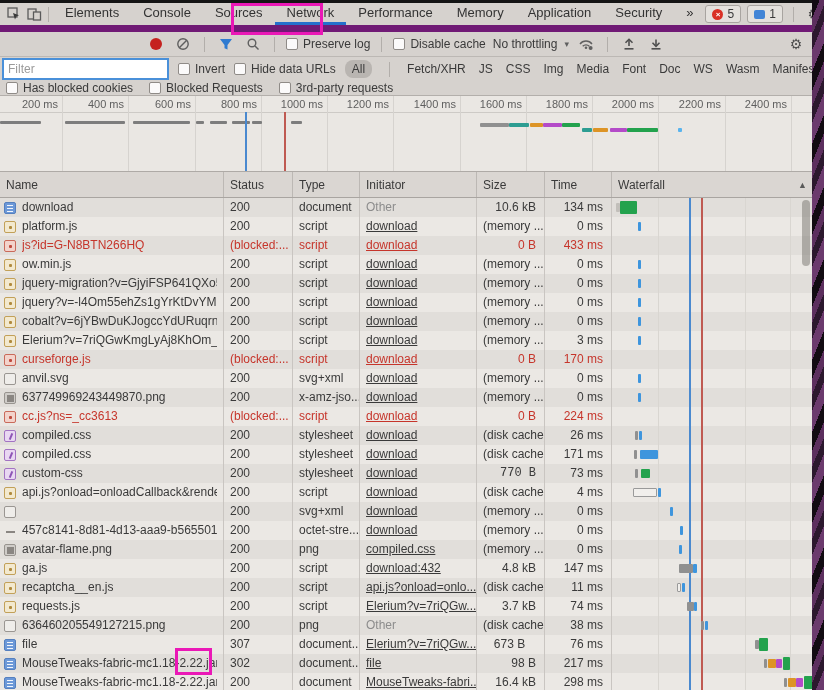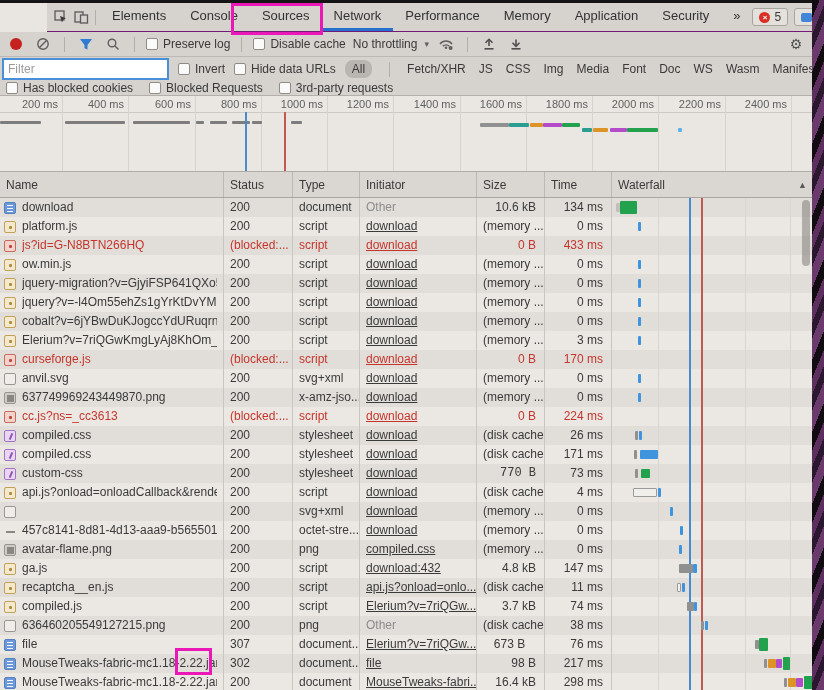--- a/index.html
+++ b/index.html
@@ -6,22 +6,22 @@
   .screen{position:relative;width:824px;height:690px;overflow:hidden;background:#e9e6e2;
           font-family:"Liberation Sans",sans-serif;color:#3a3a3a;-webkit-font-smoothing:antialiased;}
   .black-top{position:absolute;left:0;top:0;width:824px;height:3px;background:#141414;}
   .desktop-strip{position:absolute;right:0;top:0;width:12px;height:690px;
     background:
       repeating-linear-gradient(112deg,#120b12 0 7px,#5c2f5e 7px 13px,#2c182e 13px 19px,#6b3a6d 19px 27px);}
   .devtools{position:absolute;left:0;top:3px;width:812px;height:687px;background:#e9e6e2;}
 
   
   .tabbar,.toolbar,.filterbar,.checkbar{background:#d6d2ce;display:flex;align-items:center;box-sizing:border-box;}
-  .tabbar{height:29px;border-bottom:1px solid #701a75;padding:0 4px;margin-left:47px;}
-  .toolbar{height:25px;border-bottom:1px solid #bcb8b4;padding:0 6px;gap:7px;position:relative;}
+  .tabbar{height:29px;border-bottom:7px solid #701a75;padding:0 4px;}
+  .toolbar{height:25px;border-bottom:1px solid #bcb8b4;padding:0 6px;gap:7px;position:relative;justify-content:center;}
   .filterbar{height:24px;padding:0 2px;gap:9px;}
   .checkbar{height:15px;border-bottom:1px solid #b3afab;padding:0 6px;gap:16px;font-size:12px;}
   .vsep{width:1px;height:15px;background:#b2aeaa;margin:0 4px;flex:none;}
   .tbtn{display:flex;align-items:center;justify-content:center;width:20px;height:20px;flex:none;}
   .glyph{font-size:14px;color:#4f4f4f;line-height:1;}
   .tabs{display:flex;height:100%;align-items:stretch;}
   .tab{display:flex;align-items:center;padding:0 12px;font-size:13px;color:#333;border-bottom:3px solid transparent;box-sizing:border-box;}
   .tab.active{border-bottom-color:#2470cc;}
   .tab-right{margin-left:auto;display:flex;align-items:center;gap:6px;}
   .badge{display:flex;align-items:center;gap:4px;border:1px solid #a8a4a0;background:#e4e1dd;border-radius:3px;
@@ -659,21 +659,21 @@
           <div class="cell c-wf" style="width: 200px;">
             <div class="bar hollow" style="left: 65px; width: 4px;"></div>
             <div class="bar" style="left: 70px; width: 3px; background: rgb(62, 149, 221);"></div>
           </div>
         </div>
         <div class="row even">
           <div class="cell c-name" style="width: 224px;">
             <span class="fi fi-script">
               <i></i>
             </span>
-            <span class="nm">compiled.js</span>
+            <span class="nm">requests.js</span>
           </div>
           <div class="cell" style="width: 69px;">200</div>
           <div class="cell" style="width: 67px;">script</div>
           <div class="cell" style="width: 117px;"><span class="ilink">Elerium?v=7riQGw...</span></div>
           <div class="cell c-size" style="width: 68px;">3.7 kB</div>
           <div class="cell c-time" style="width: 67px;">74 ms</div>
           <div class="cell c-wf" style="width: 200px;">
             <div class="bar" style="left: 75px; width: 7px; background: rgb(144, 144, 144);"></div>
             <div class="bar" style="left: 82px; width: 3px; background: rgb(62, 149, 221);"></div>
           </div>

